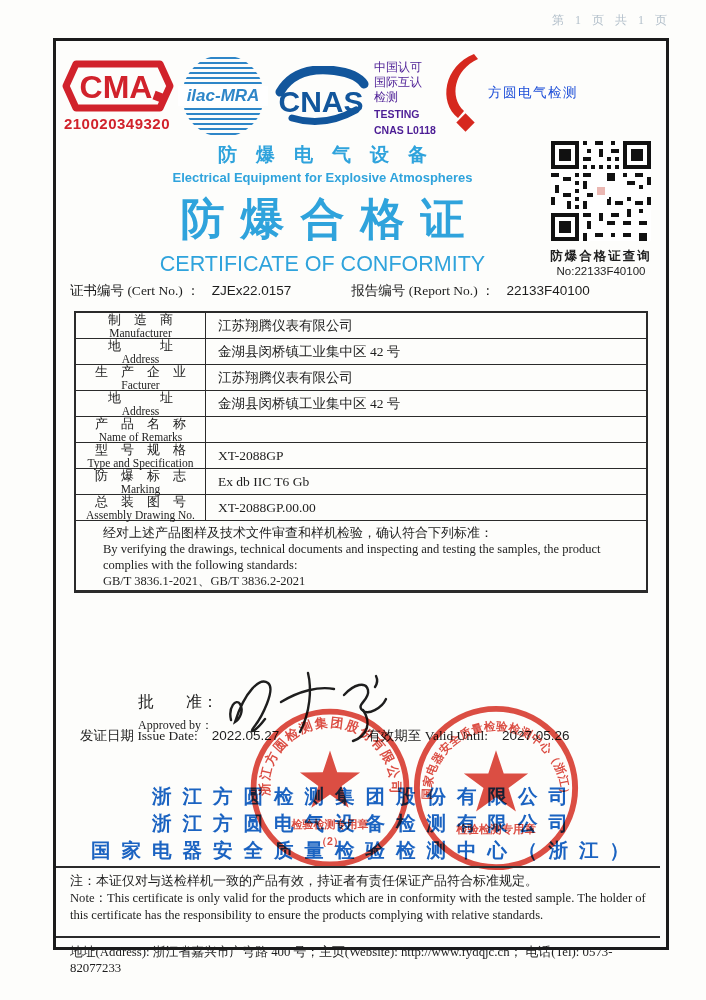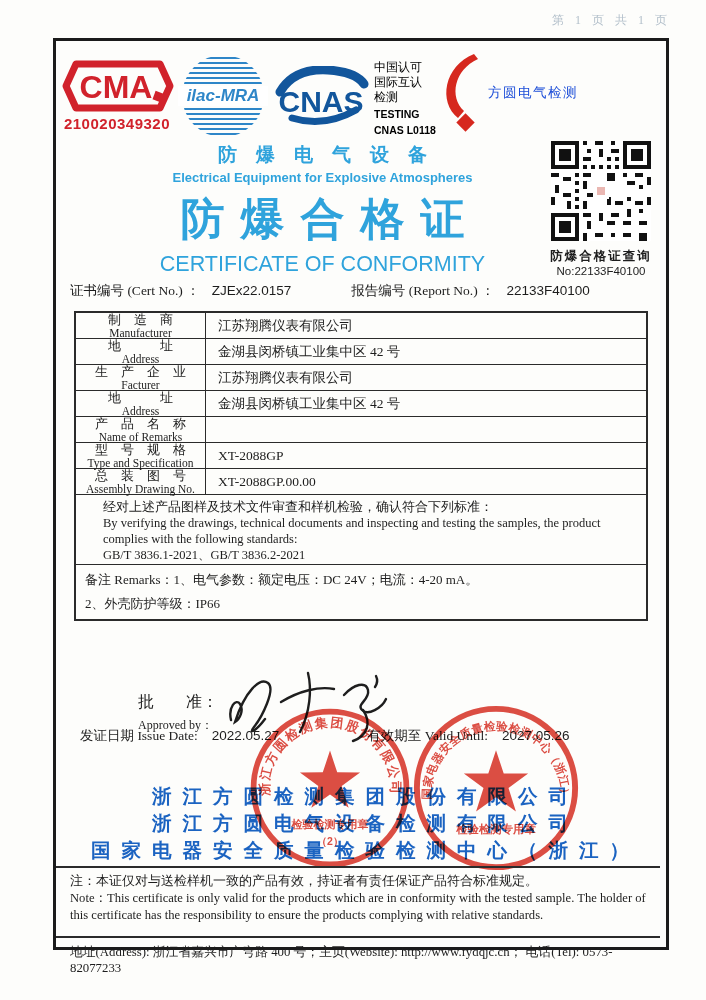--- a/index.html
+++ b/index.html
@@ -9,21 +9,21 @@
     font-family:"Liberation Serif", serif;
   }
   .abs{position:absolute;}
   
   .page-marker{top:12px;left:552px;font-size:12px;color:#b2bfca;letter-spacing:4px;}
   
   .frame{left:53px;top:38px;width:610px;height:906px;border:3px solid #1b1b1b;background:transparent;}
   
   .cma-num{left:56px;top:115px;width:122px;text-align:center;color:#d1222b;
     font-family:"Liberation Sans",sans-serif;font-weight:bold;font-size:15px;letter-spacing:.5px;}
-  .cnas-sidetext{left:374px;top:60px;font-size:12px;line-height:15px;color:#000000;
+  .cnas-sidetext{left:374px;top:60px;font-size:12px;line-height:15px;color:#4c1d95;
     font-family:"Liberation Sans",sans-serif;}
   .cnas-sidetext .en{font-weight:bold;font-size:10.5px;line-height:13px;margin-top:3px;}
   .fy-label{left:488px;top:84px;font-size:13.5px;letter-spacing:1.5px;color:#1d4ed8;}
   
   .titleblock{left:70px;top:142px;width:505px;text-align:center;color:#2fa3dc;}
   .t-cn-sub{font-size:19px;font-weight:bold;letter-spacing:19px;text-indent:19px;
     font-family:"Liberation Sans",sans-serif;}
   .t-en-sub{font-size:13px;font-weight:bold;margin-top:2px;font-family:"Liberation Sans",sans-serif;}
   .t-cn-main{font-size:44px;font-weight:bold;letter-spacing:16px;text-indent:16px;margin-top:5px;
     font-family:"Liberation Sans",sans-serif;}
@@ -258,33 +258,36 @@
   </div>
   <div class="row">
     <div class="lcell">
         <div class="lcn">型　号　规　格</div>
         <div class="len">Type and Specification</div>
       </div>
     <div class="vcell">XT-2088GP</div>
   </div>
   <div class="row">
     <div class="lcell">
+        <div class="lcn">防　爆　标　志</div>
+        <div class="len">Marking</div>
+      </div>
+    <div class="vcell">Ex db IIC T6 Gb</div>
+  </div>
+  <div class="row">
+    <div class="lcell">
         <div class="lcn">总　装　图　号</div>
         <div class="len">Assembly Drawing No.</div>
       </div>
     <div class="vcell">XT-2088GP.00.00</div>
   </div>
   <div class="std">
     <div class="cn">经对上述产品图样及技术文件审查和样机检验，确认符合下列标准：</div>
     <div class="en">By verifying the drawings, technical documents and inspecting and testing the samples, the product complies with the following standards:</div>
     <div class="list">GB/T 3836.1-2021、GB/T 3836.2-2021</div>
-  </div>
-  <div class="rem">
-    <div>备注 Remarks：1、电气参数：额定电压：DC 24V；电流：4-20 mA。</div>
-    <div>2、外壳防护等级：IP66</div>
   </div>
 </div>
 
 <div class="abs approve">
   <div class="a-cn">批　　准：</div>
   <div class="a-en">Approved by：</div>
 </div>
 <svg class="abs sig" width="190" height="90" viewBox="0 0 190 90" fill="none" stroke="#1e1e1e" stroke-width="2.4" stroke-linecap="round">
   <path d="M16,60 C13,47 21,38 25,44 C29,50 25,59 20,62 C30,31 45,17 53,23 C61,29 47,57 39,67 C33,75 41,71 50,59"></path>
   <path d="M66,42 C84,31 104,26 119,29"></path>

